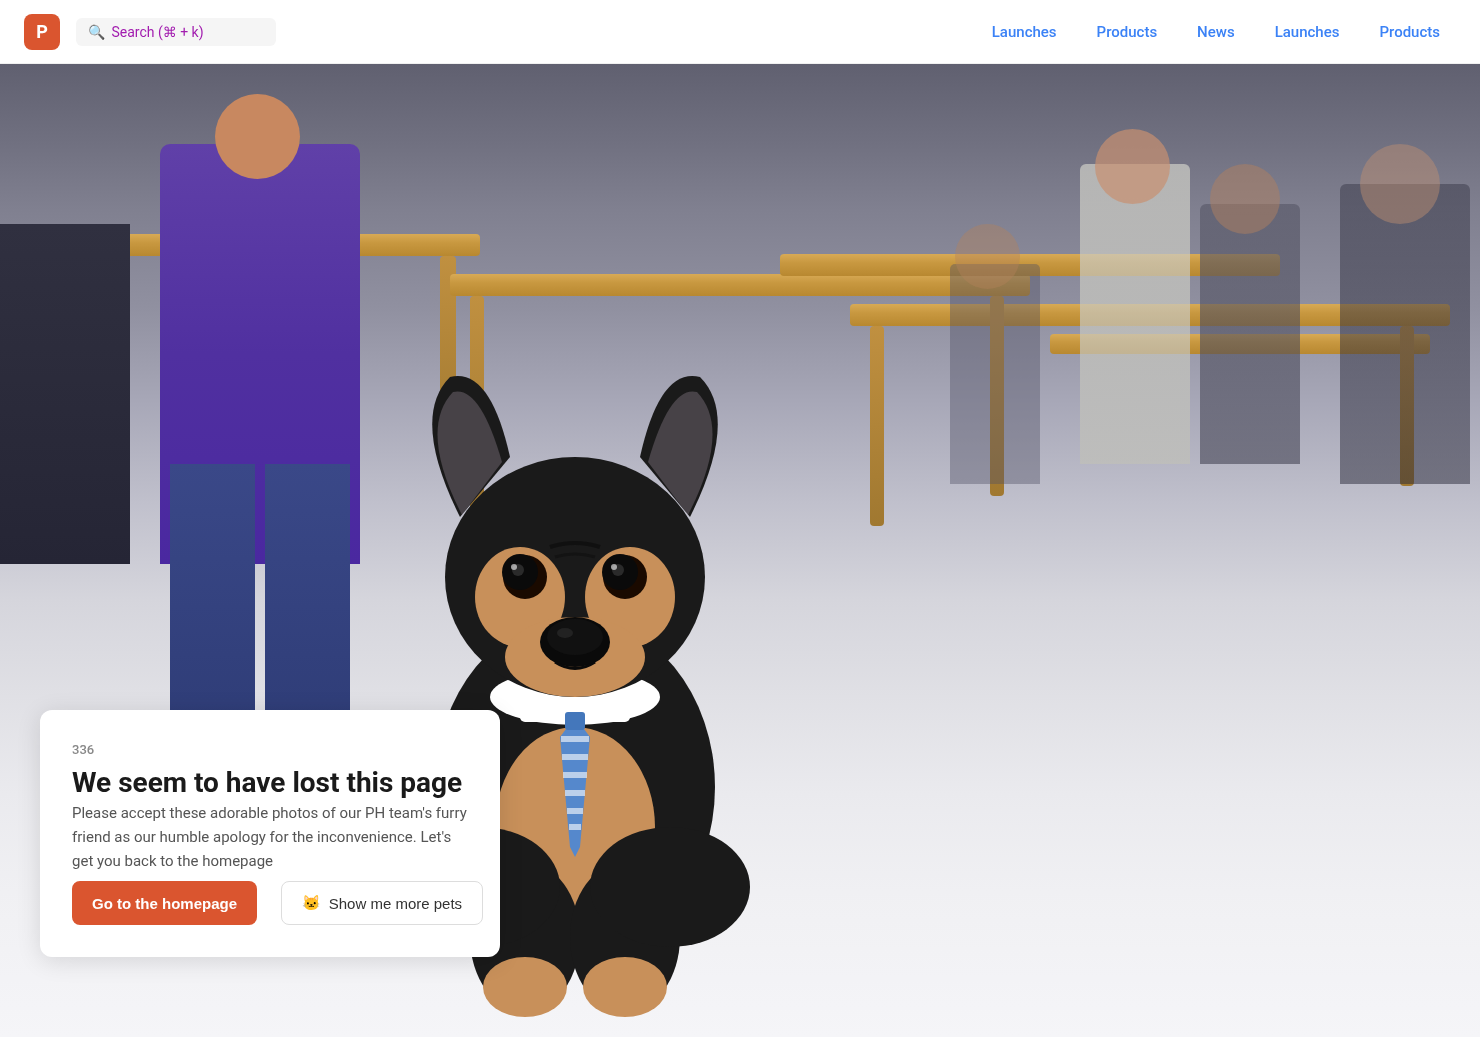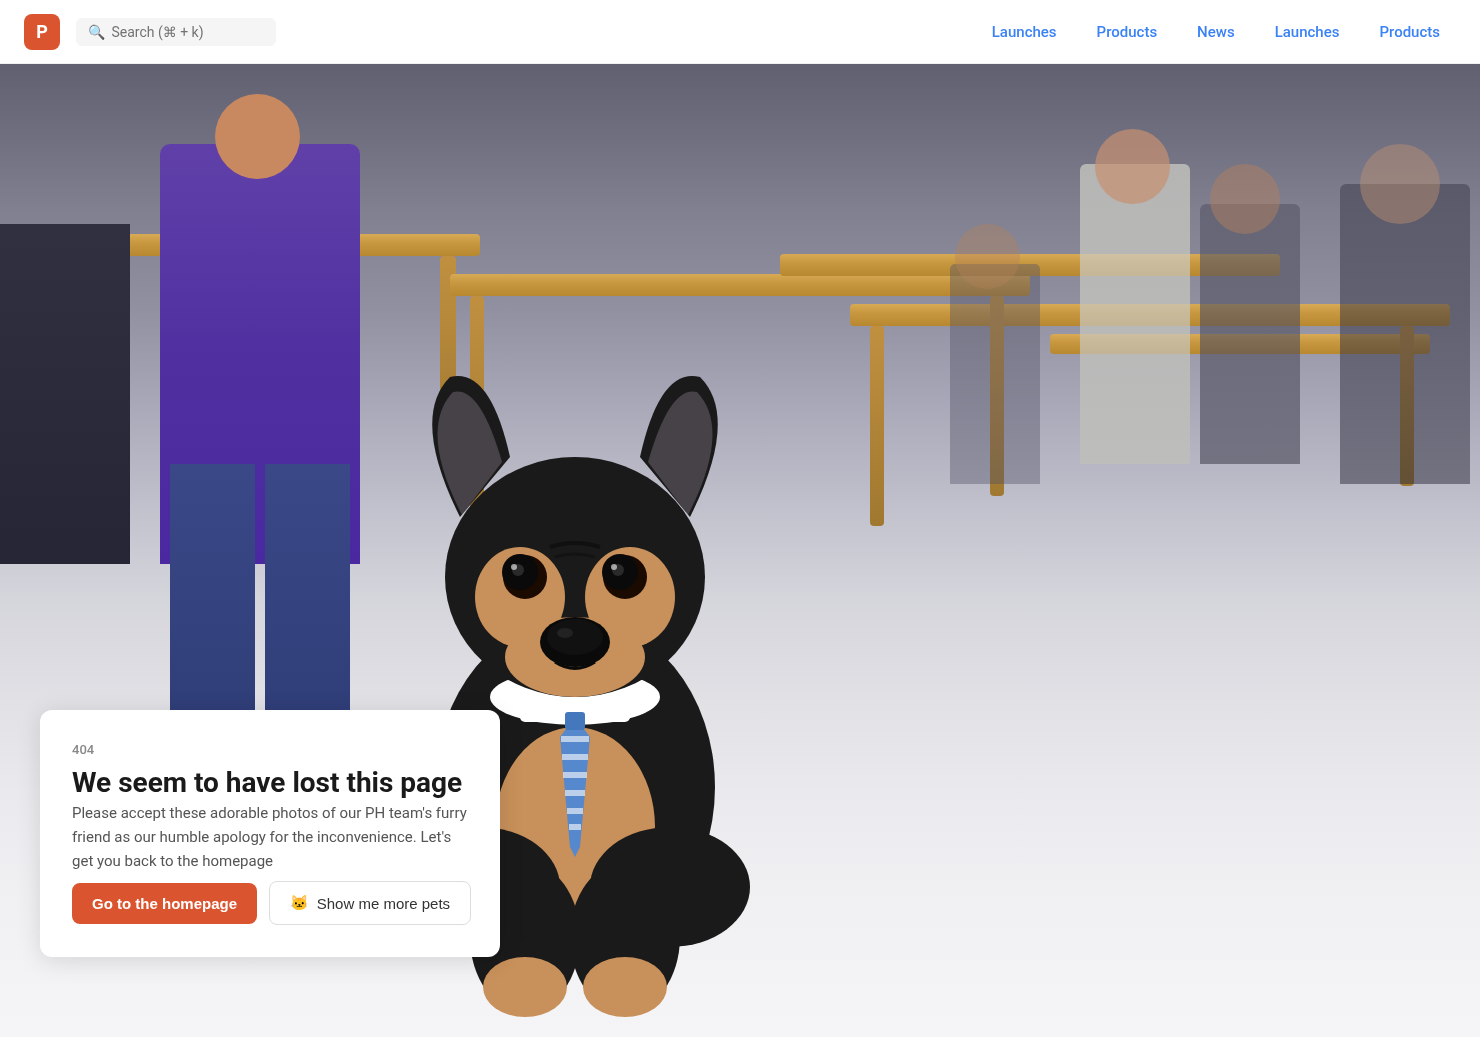--- a/index.html
+++ b/index.html
@@ -56,21 +56,21 @@
       cursor: text;
     }
 
     .search-icon {
       color: #999;
       margin-right: 6px;
       font-size: 14px;
     }
 
     .search-placeholder {
-      color: #737373;
+      color: #a21caf;
       font-size: 14px;
     }
 
     .nav {
       display: flex;
       align-items: center;
       margin-left: auto;
       gap: 8px;
     }
 
@@ -112,22 +112,21 @@
 
     .error-description {
       color: #555;
       font-size: 15px;
       line-height: 1.6;
       margin-bottom: 8px;
     }
 
     .button-group {
       display: flex;
-      gap: 12px;
-      align-items: center;
+      gap: 24px;
     }
 
     .btn-primary {
       background: #da552f;
       color: white;
       border: none;
       padding: 12px 20px;
       border-radius: 8px;
       font-size: 15px;
       font-weight: 600;
@@ -367,21 +366,21 @@
       <ellipse cx="130" cy="530" rx="80" ry="60" fill="#1a1a1a"></ellipse>
       <ellipse cx="320" cy="530" rx="80" ry="60" fill="#1a1a1a"></ellipse>
     </svg>
   </div>
 
   <div style="position:absolute; top:200px; left:950px; width:90px; height:220px; background:rgba(80,80,100,0.4); border-radius:5px 5px 0 0;"></div>
   <div style="position:absolute; top:160px; left:955px; width:65px; height:65px; background:rgba(180,130,90,0.4); border-radius:50%;"></div>
 </div>
 
 <div class="error-card">
-  <div class="error-code">404</div>
+  <div class="error-code">336</div>
   <h1 class="error-title">We seem to have lost this page</h1>
   <p class="error-description">Please accept these adorable photos of our PH team's furry friend as our humble apology for the inconvenience. Let's get you back to the homepage</p>
 
   <div class="button-group">
     <button class="btn-primary">Go to the homepage</button>
     <button class="btn-secondary">
       <span>🐱</span>
       <span>Show me more pets</span>
     </button>
   </div>

